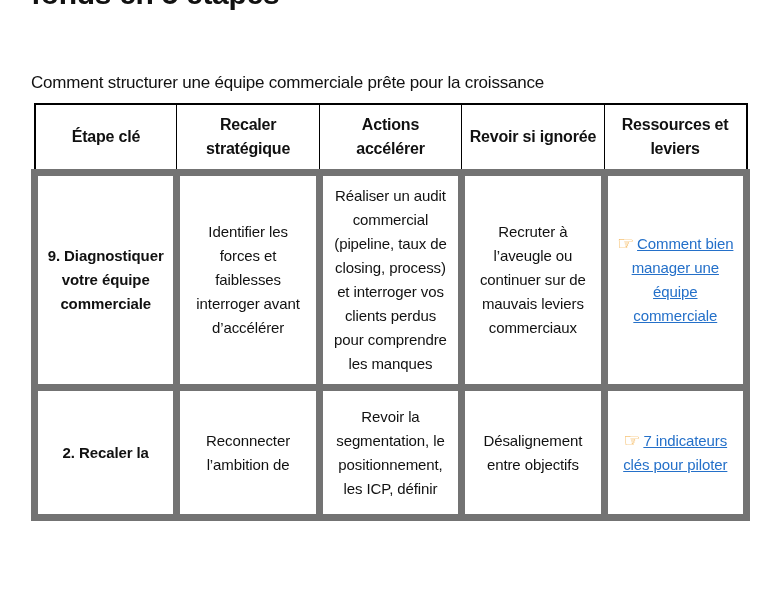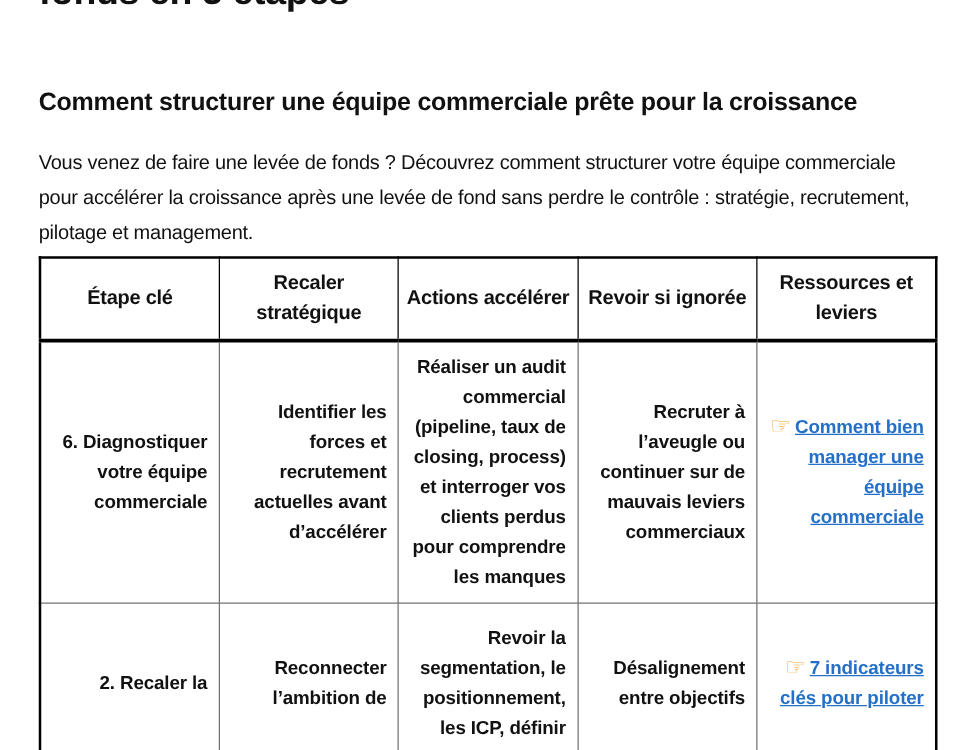--- a/index.html
+++ b/index.html
@@ -17,23 +17,23 @@
   }
   h1.clipped-title {
     font-size: 30px;
     line-height: 40px;
     font-weight: 700;
     letter-spacing: -0.3px;
     margin-top: -26px;      
     white-space: nowrap;
   }
   h2.section-heading {
-    font-size: 20px;
+    font-size: 17px;
     line-height: 33px;
-    font-weight: 700;
+    font-weight: 400;
     letter-spacing: -0.2px;
     margin-top: 52px;
     max-width: 719px;
   }
   p.intro {
     font-size: 16px;
     line-height: 28px;
     letter-spacing: -0.2px;
     margin-top: 18px;
     max-width: 719px;
@@ -50,29 +50,28 @@
     border-bottom: 3px solid #000;
     font-size: 16px;
     line-height: 24px;
     font-weight: 700;
     letter-spacing: -0.2px;
     text-align: center;
     vertical-align: middle;
     padding: 8px 6px;
   }
   table.steps-table td {
-    border: 1px solid #737373;
+    border: 7px solid #737373;
     font-size: 15px;
     line-height: 24px;
     letter-spacing: -0.1px;
-    text-align: right;
+    text-align: center;
     vertical-align: middle;
     padding: 8px 9px;
     word-wrap: break-word;
-    font-weight: bold;
   }
   td.etape-cell { font-weight: 700; }
   tr.row-partial td { height: 130px; }
   a.resource-link {
     color: #2470c9;
     text-decoration: underline;
   }
   .hand-icon {
     color: #f2a93b;
     font-size: 19px;
@@ -84,36 +83,35 @@
 </style>
 </head>
 <body>
 
 <div class="page">
 
   <h1 class="clipped-title">fonds en 5 étapes</h1>
 
   <h2 class="section-heading">Comment structurer une équipe commerciale prête pour la croissance</h2>
 
-  <p class="intro">Vous venez de faire une levée de fonds ? Découvrez comment structurer votre équipe commerciale pour accélérer la croissance après une levée de fond sans perdre le contrôle : stratégie, recrutement, pilotage et management.</p>
 
   <table class="steps-table">
     <thead>
       <tr>
         <th>Étape clé</th>
         <th>Recaler stratégique</th>
         <th>Actions accélérer</th>
         <th>Revoir si ignorée</th>
         <th>Ressources et leviers</th>
       </tr>
     </thead>
     <tbody>
       <tr>
-        <td class="etape-cell">6. Diagnostiquer votre équipe commerciale</td>
-        <td>Identifier les forces et recrutement actuelles avant d’accélérer</td>
+        <td class="etape-cell">9. Diagnostiquer votre équipe commerciale</td>
+        <td>Identifier les forces et faiblesses interroger avant d’accélérer</td>
         <td>Réaliser un audit commercial (pipeline, taux de closing, process) et interroger vos clients perdus pour comprendre les manques</td>
         <td>Recruter à l’aveugle ou continuer sur de mauvais leviers commerciaux</td>
         <td>
           <span class="hand-icon">☞</span><a class="resource-link" href="#">Comment bien manager une équipe commerciale</a>
         </td>
       </tr>
       <tr class="row-partial">
         <td class="etape-cell">2. Recaler la</td>
         <td>Reconnecter l’ambition de</td>
         <td>Revoir la segmentation, le positionnement, les ICP, définir</td>

